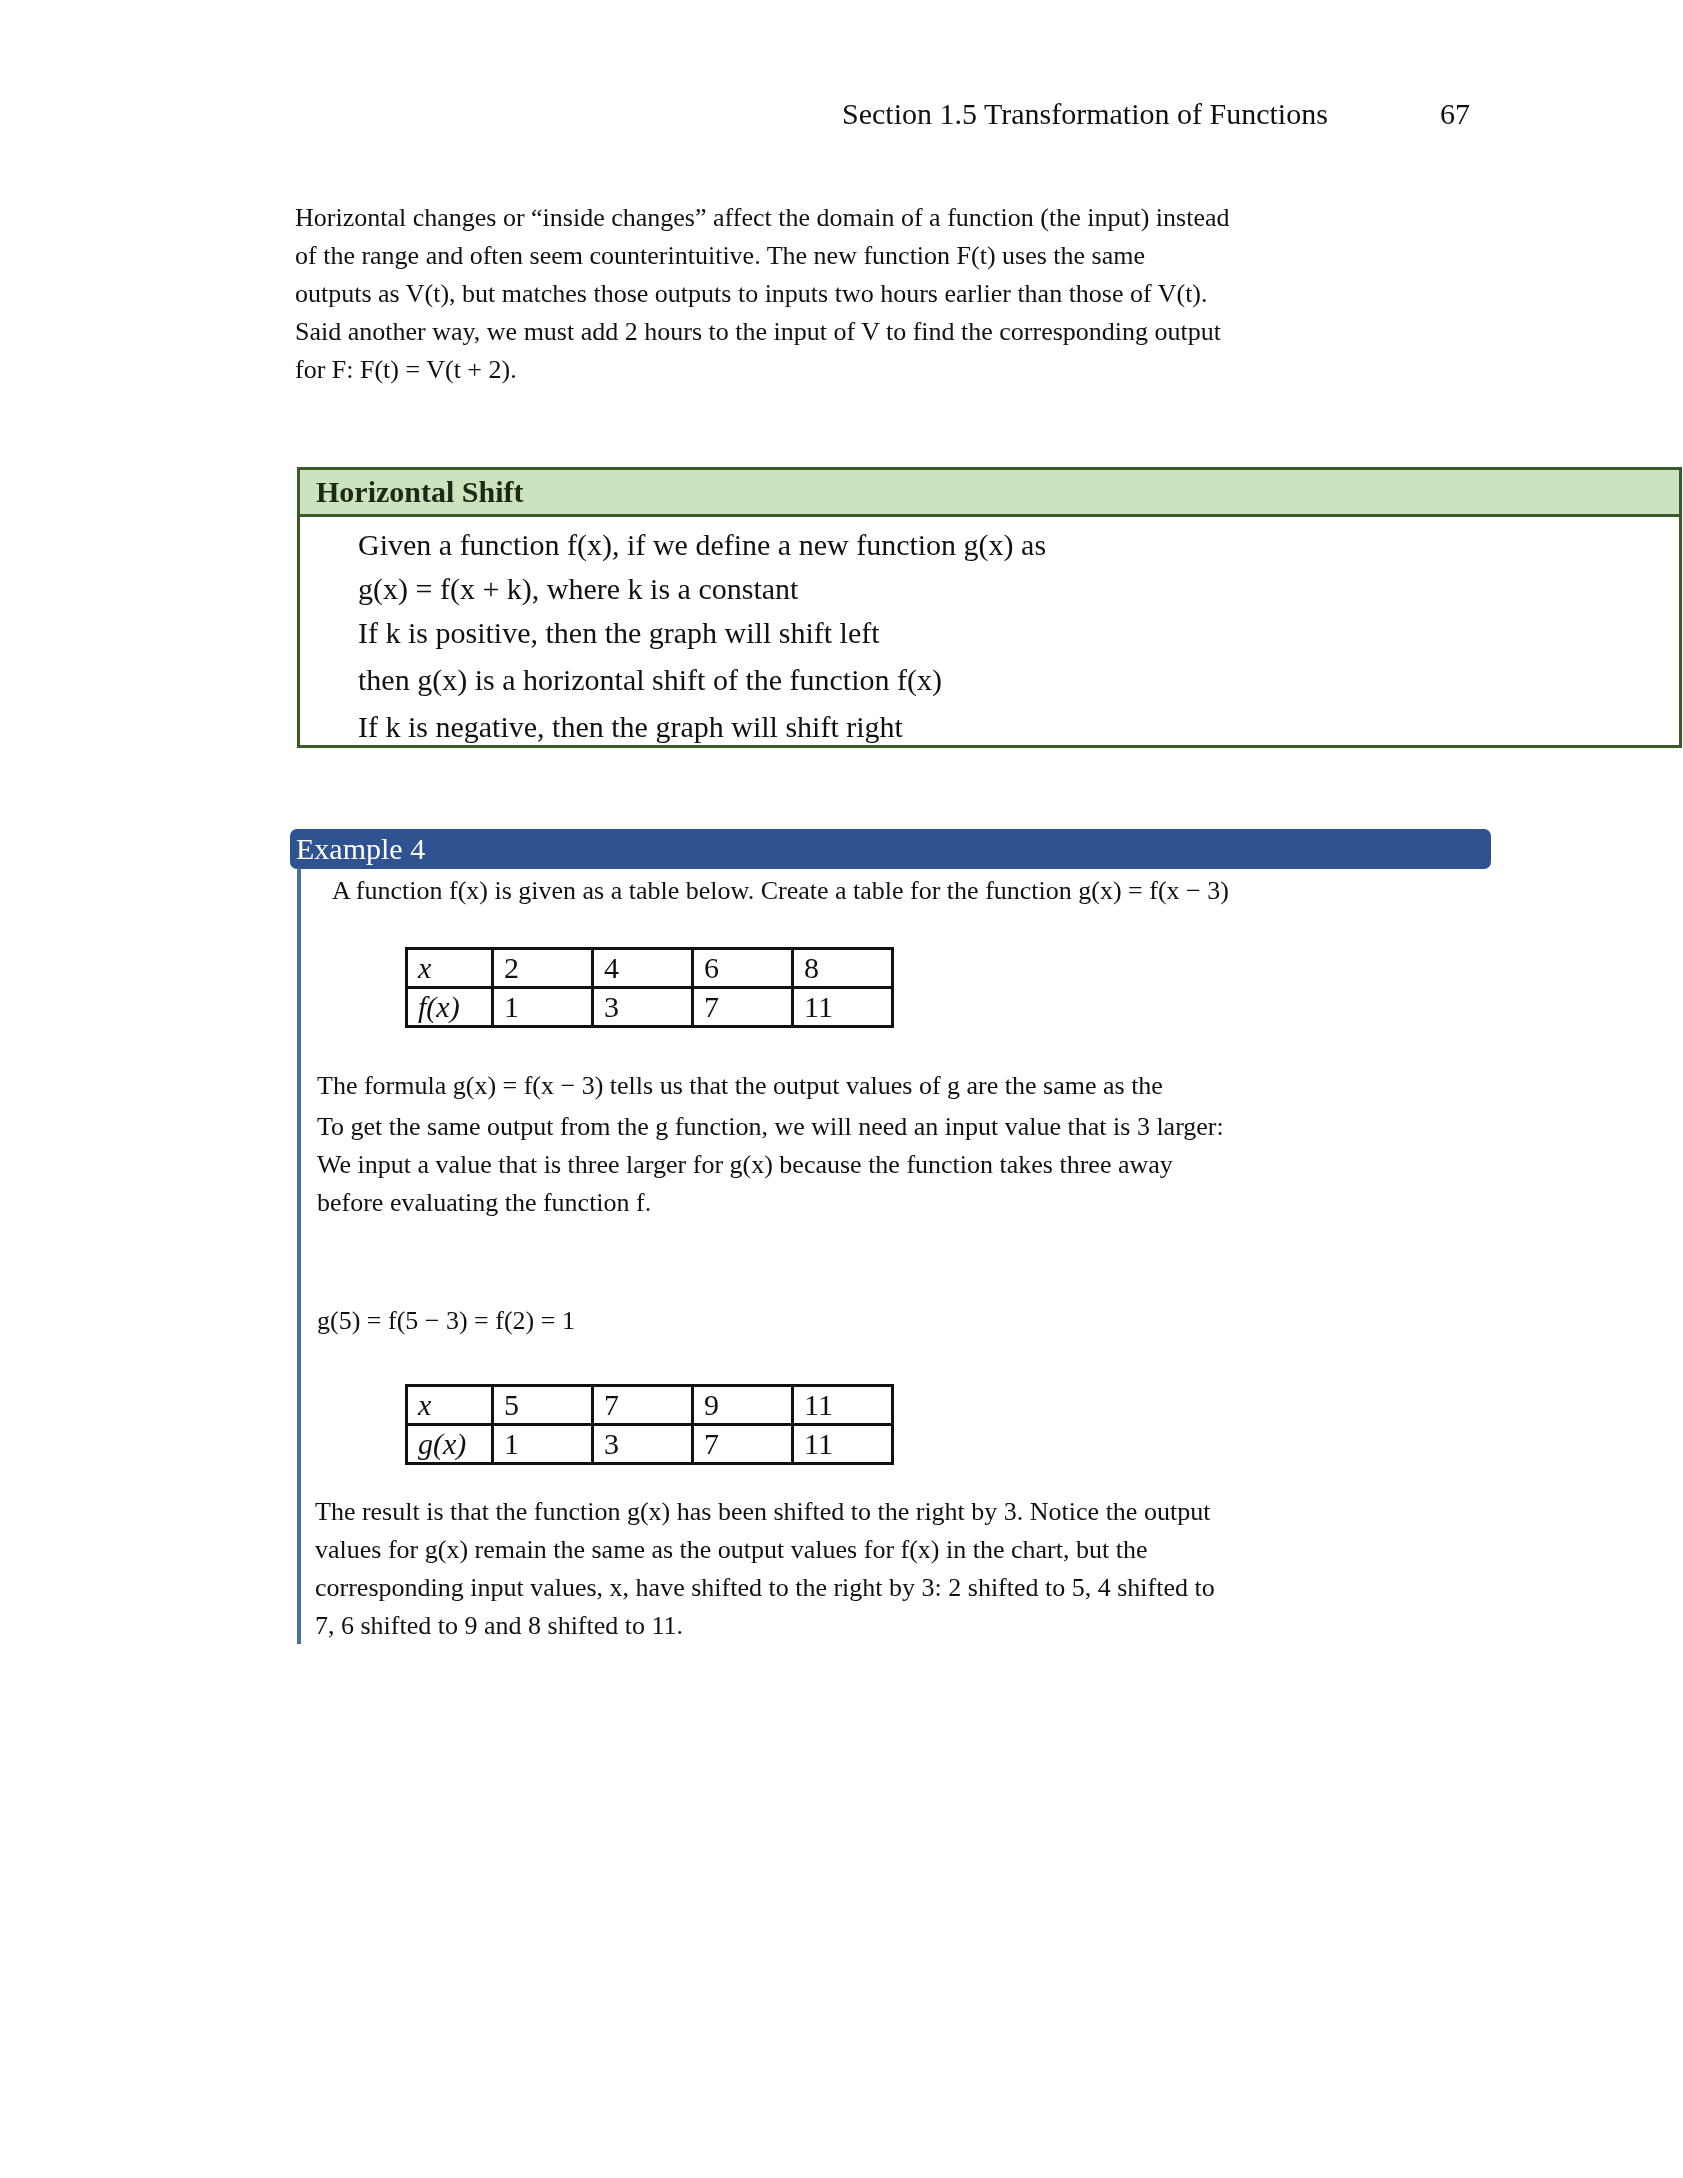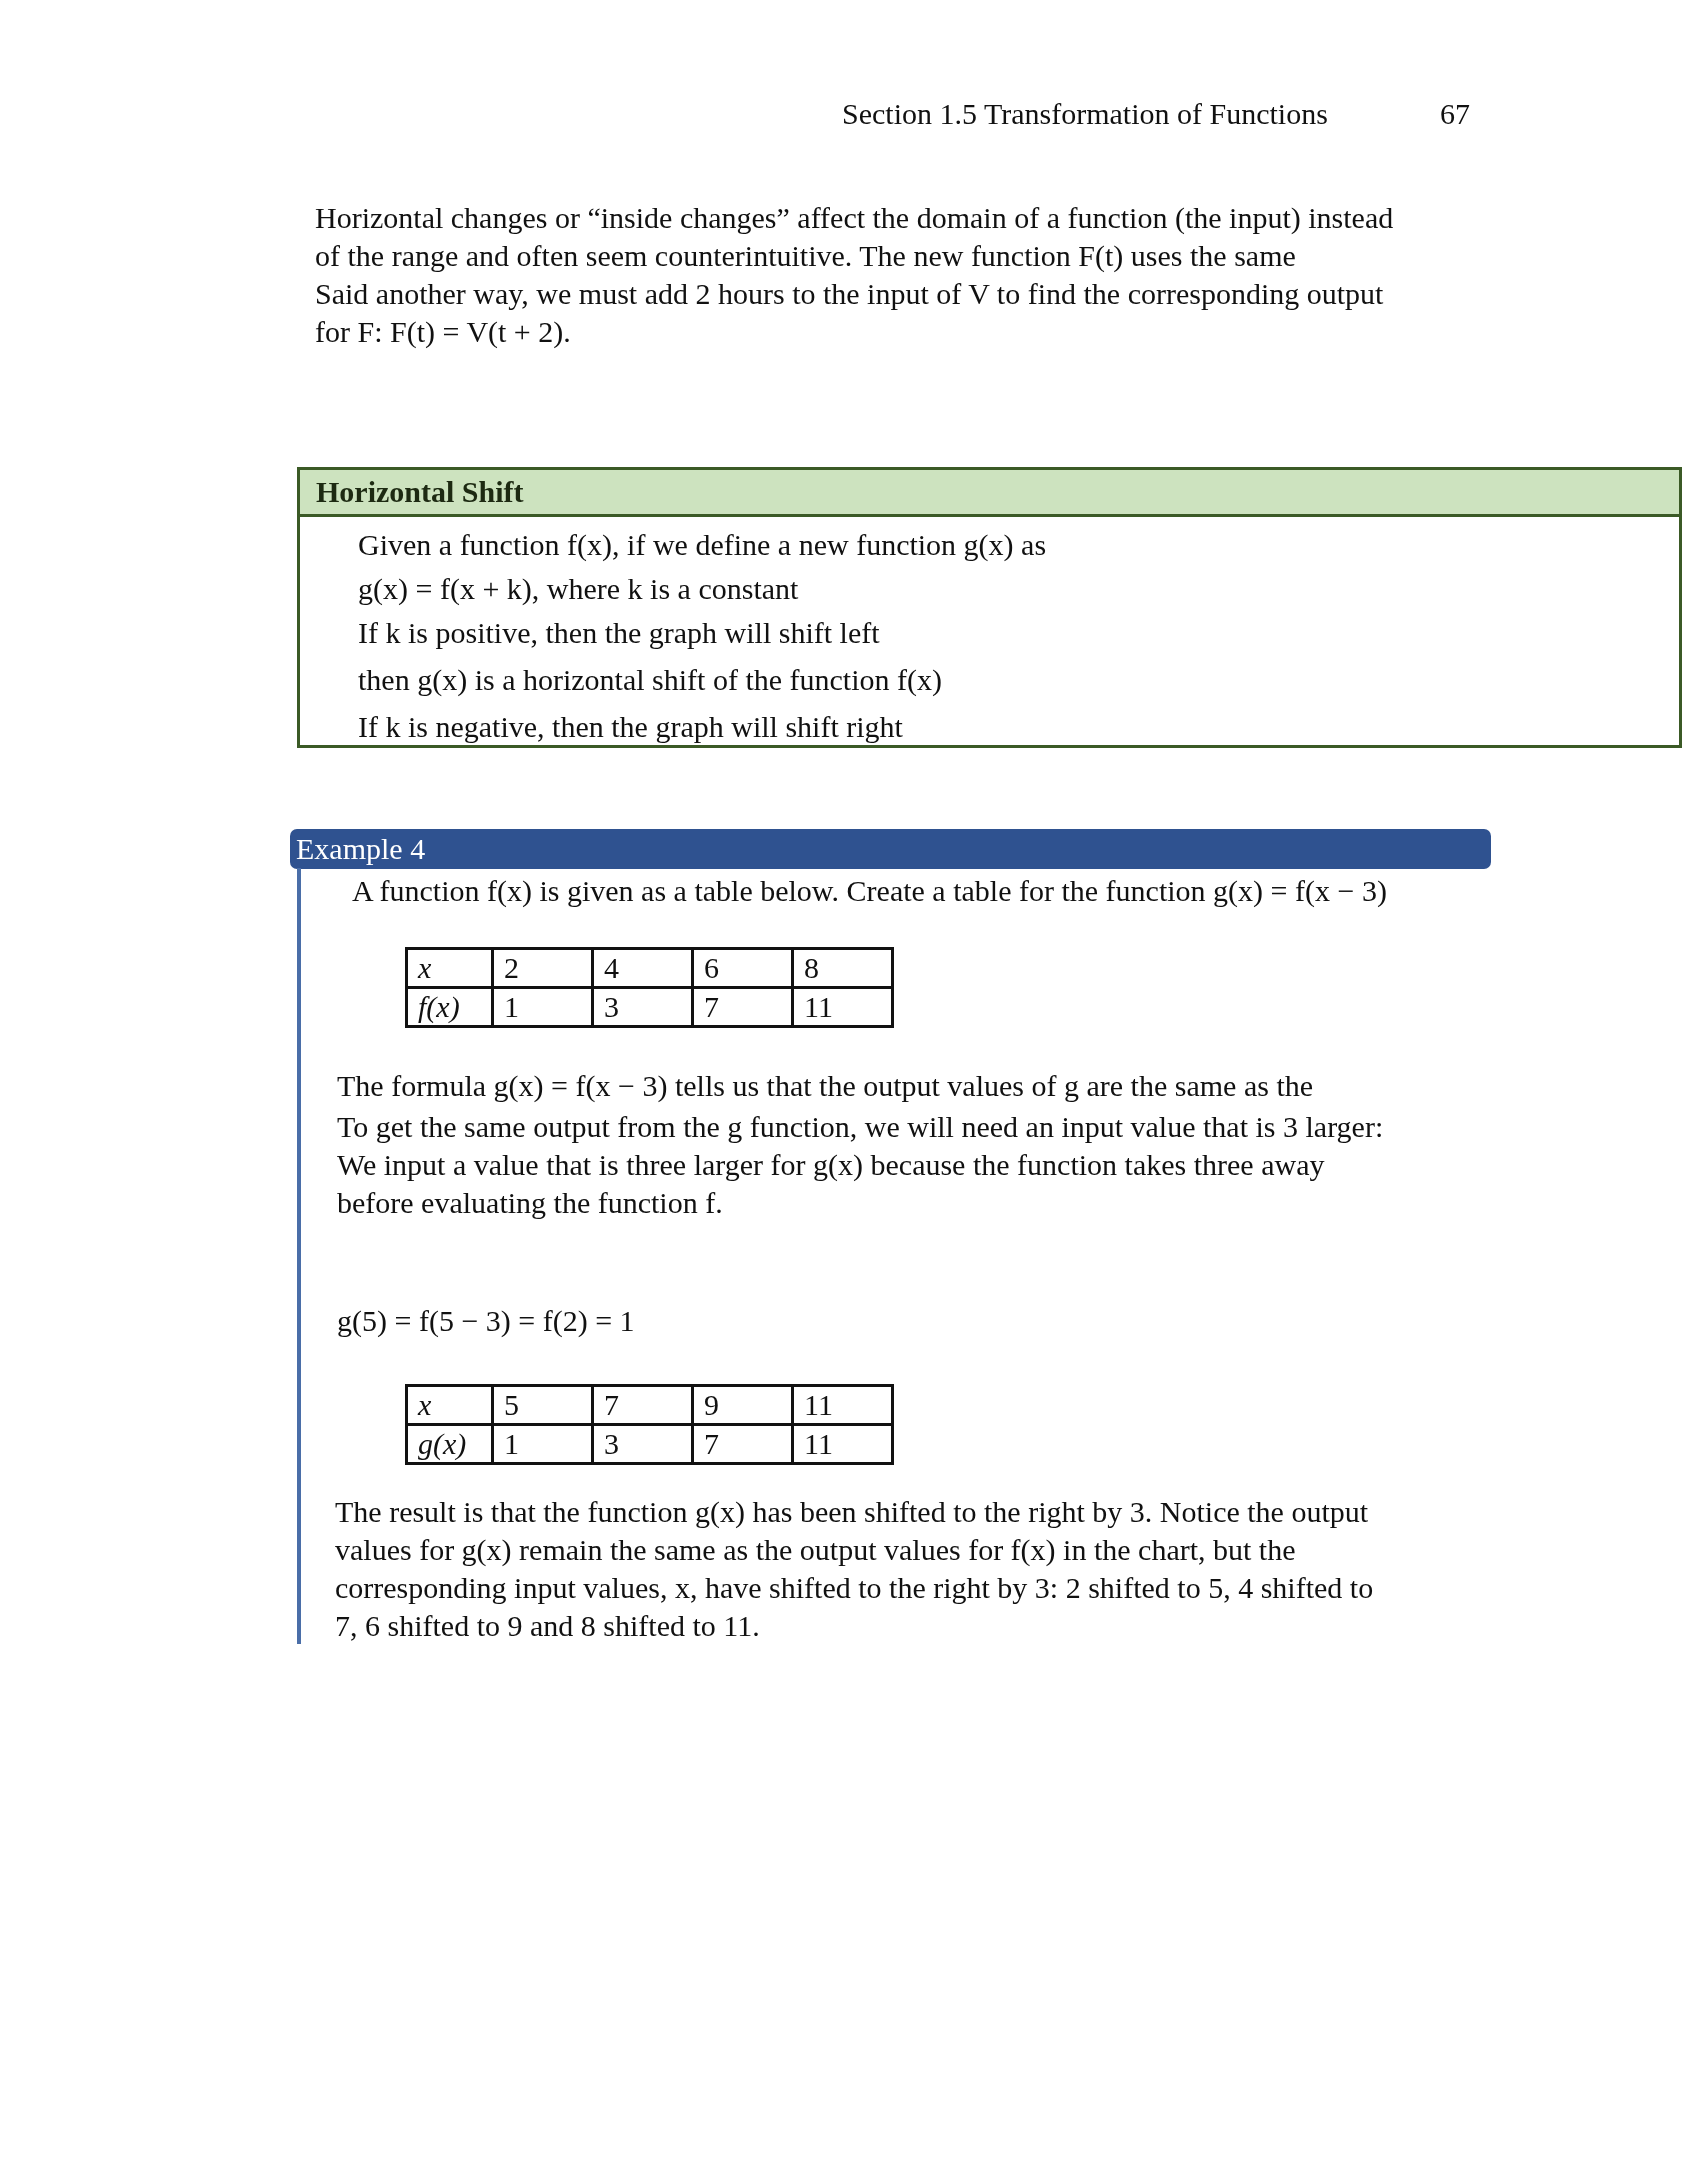--- a/index.html
+++ b/index.html
@@ -6,21 +6,21 @@
   body {
     width: 1683px; height: 2178px; position: relative; overflow: hidden;
     font-family: "Liberation Serif", serif; color: #111;
   }
   .abs { position: absolute; }
   .running-head {
     left: 842px; top: 97px; font-size: 30px; white-space: nowrap;
   }
   .page-num { left: 1440px; top: 97px; font-size: 30px; }
   .para {
-    font-size: 30px; line-height: 38px; white-space: nowrap; margin-left: 20px;
+    font-size: 26px; line-height: 38px; white-space: nowrap;
   }
   .intro { left: 295px; top: 199px; }
 
   
   .defbox {
     left: 297px; top: 467px; width: 1385px; height: 281px;
     border: 3px solid #3b5a26; box-sizing: border-box;
   }
   .defbox-head {
     height: 44px; background: #cde3bf; border-bottom: 3px solid #3b5a26;
@@ -58,20 +58,21 @@
 </style>
 </head>
 <body>
 
 <div class="abs running-head">Section 1.5 Transformation of Functions</div>
 <div class="abs page-num">67</div>
 
 <div class="abs para intro">
   <div>Horizontal changes or “inside changes” affect the domain of a function (the input) instead</div>
   <div>of the range and often seem counterintuitive.  The new function F(t) uses the same</div>
+  <div>outputs as V(t), but matches those outputs to inputs two hours earlier than those of V(t).</div>
   <div>Said another way, we must add 2 hours to the input of V to find the corresponding output</div>
   <div>for F:  F(t) = V(t + 2).</div>
 </div>
 
 <div class="abs defbox">
   <div class="defbox-head">Horizontal Shift</div>
   <div class="defbox-body">
     <div class="line">Given a function f(x), if we define a new function g(x) as</div>
     <div class="line">g(x) = f(x + k), where k is a constant</div>
     <div class="line">If k is positive, then the graph will shift left</div>

